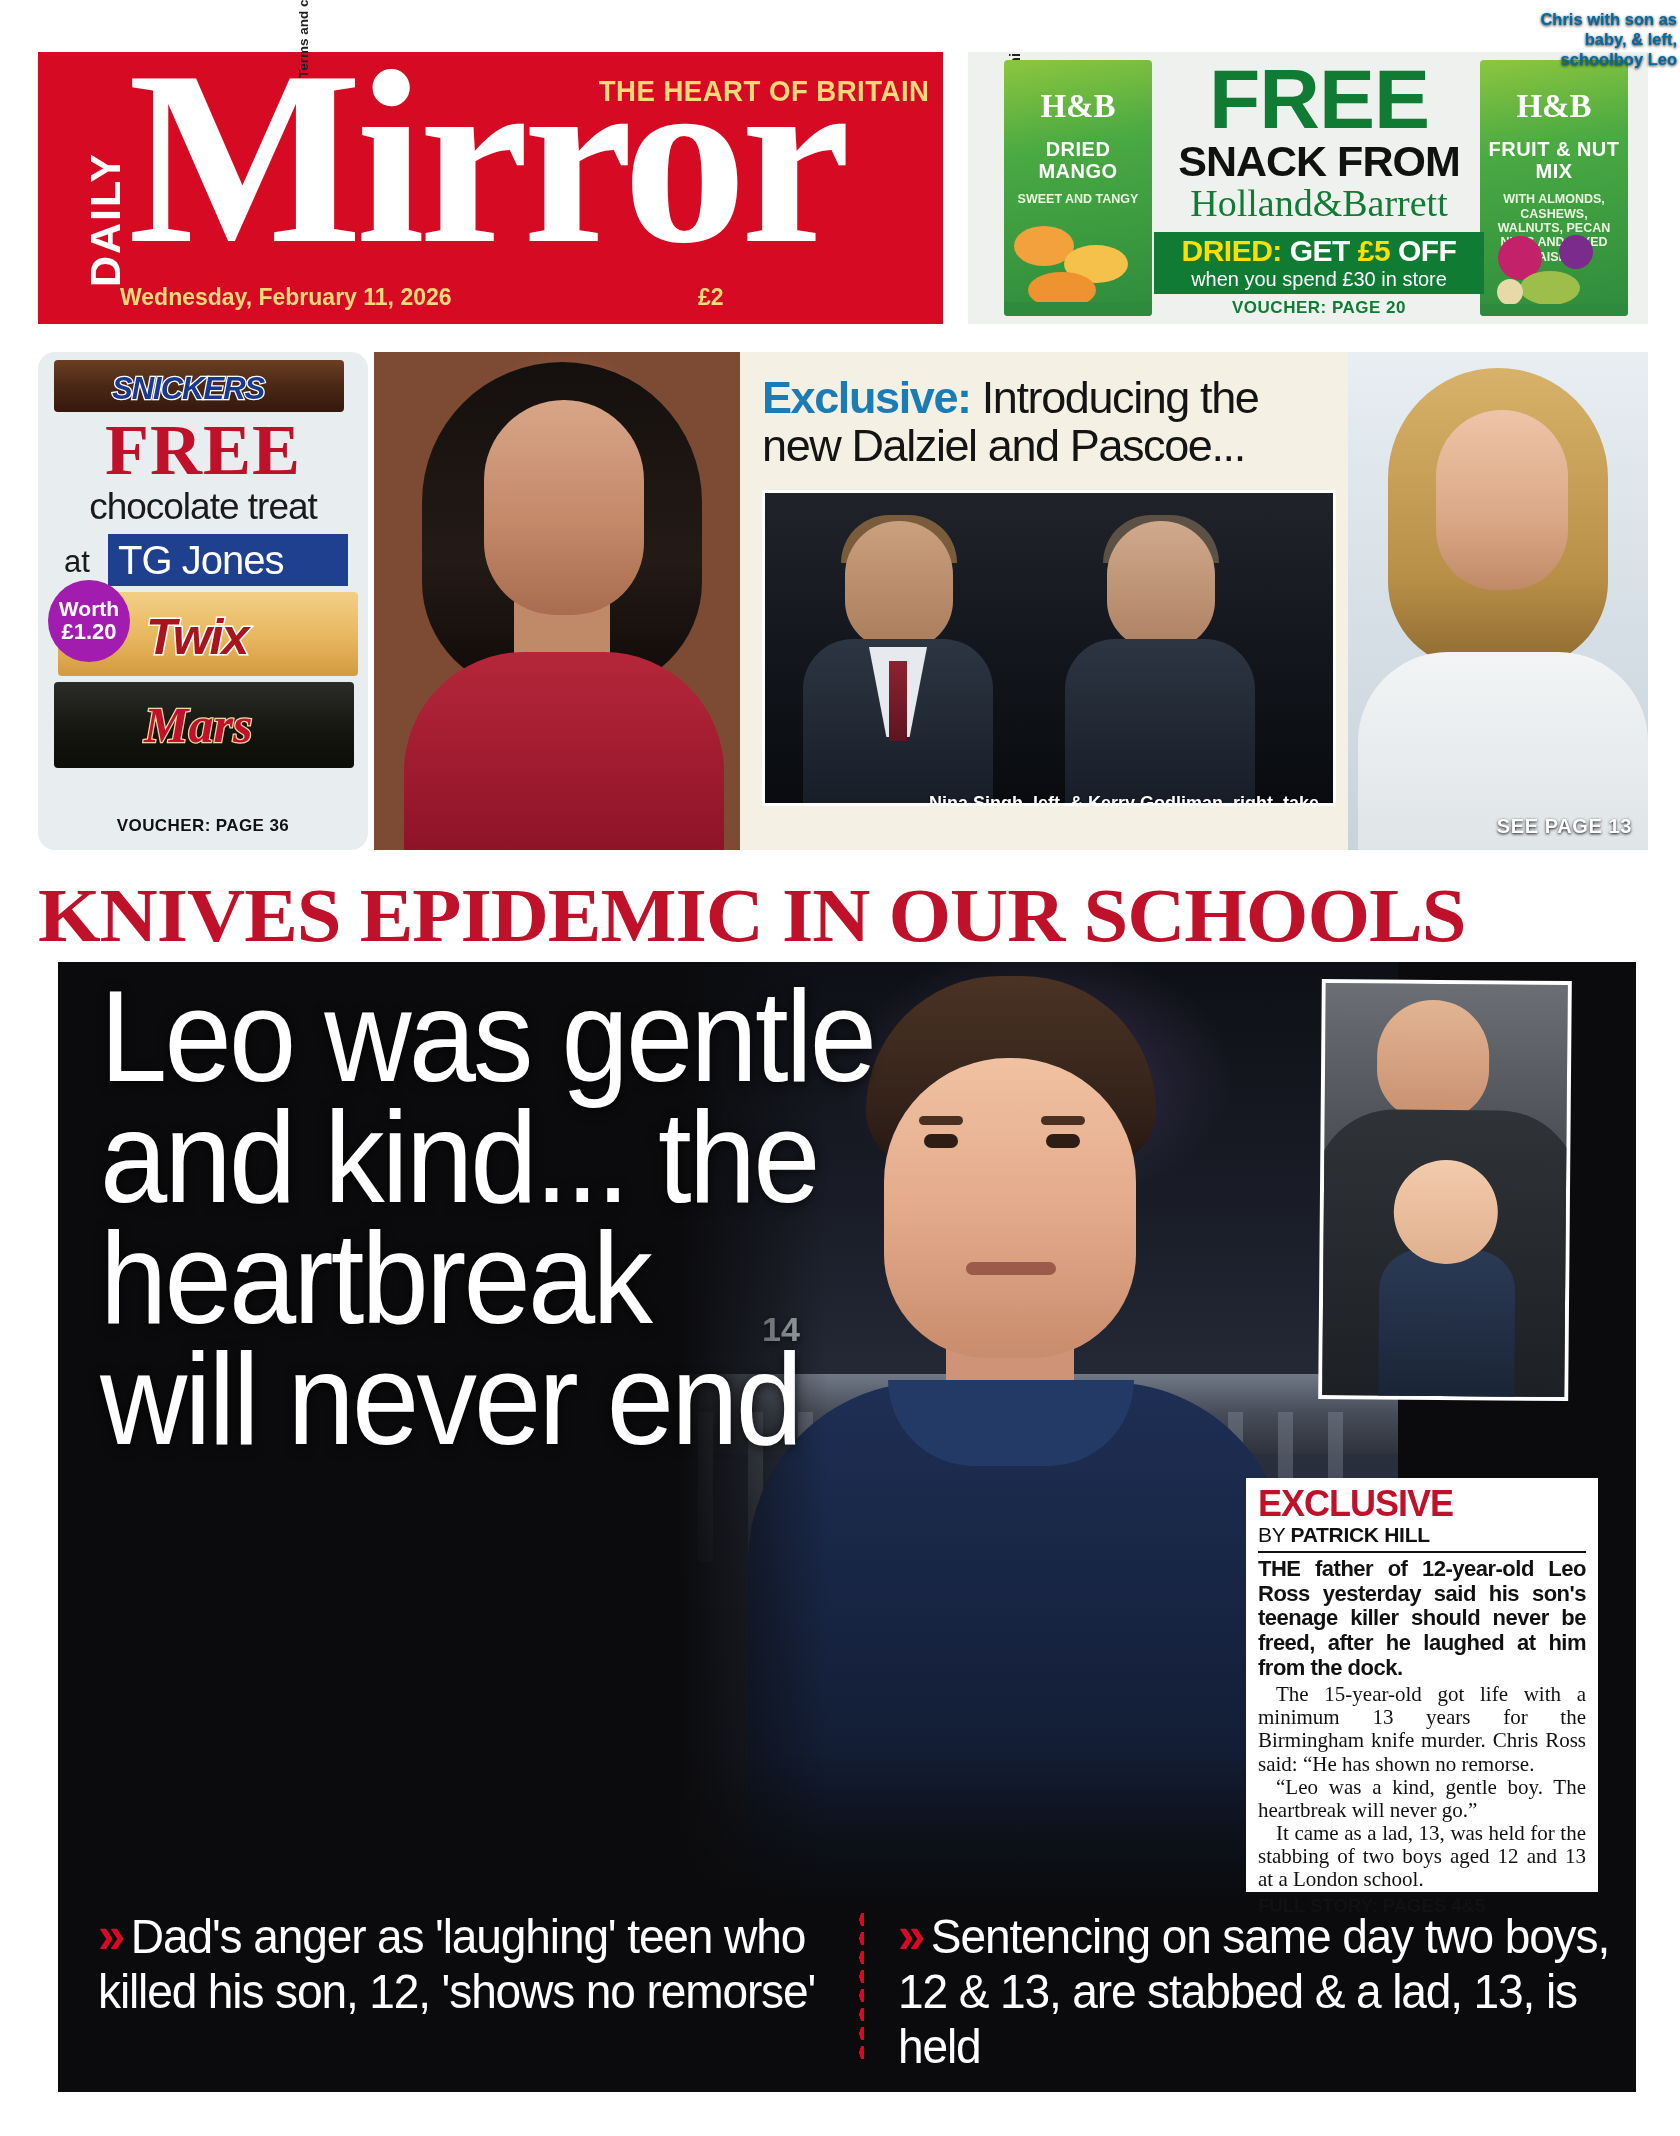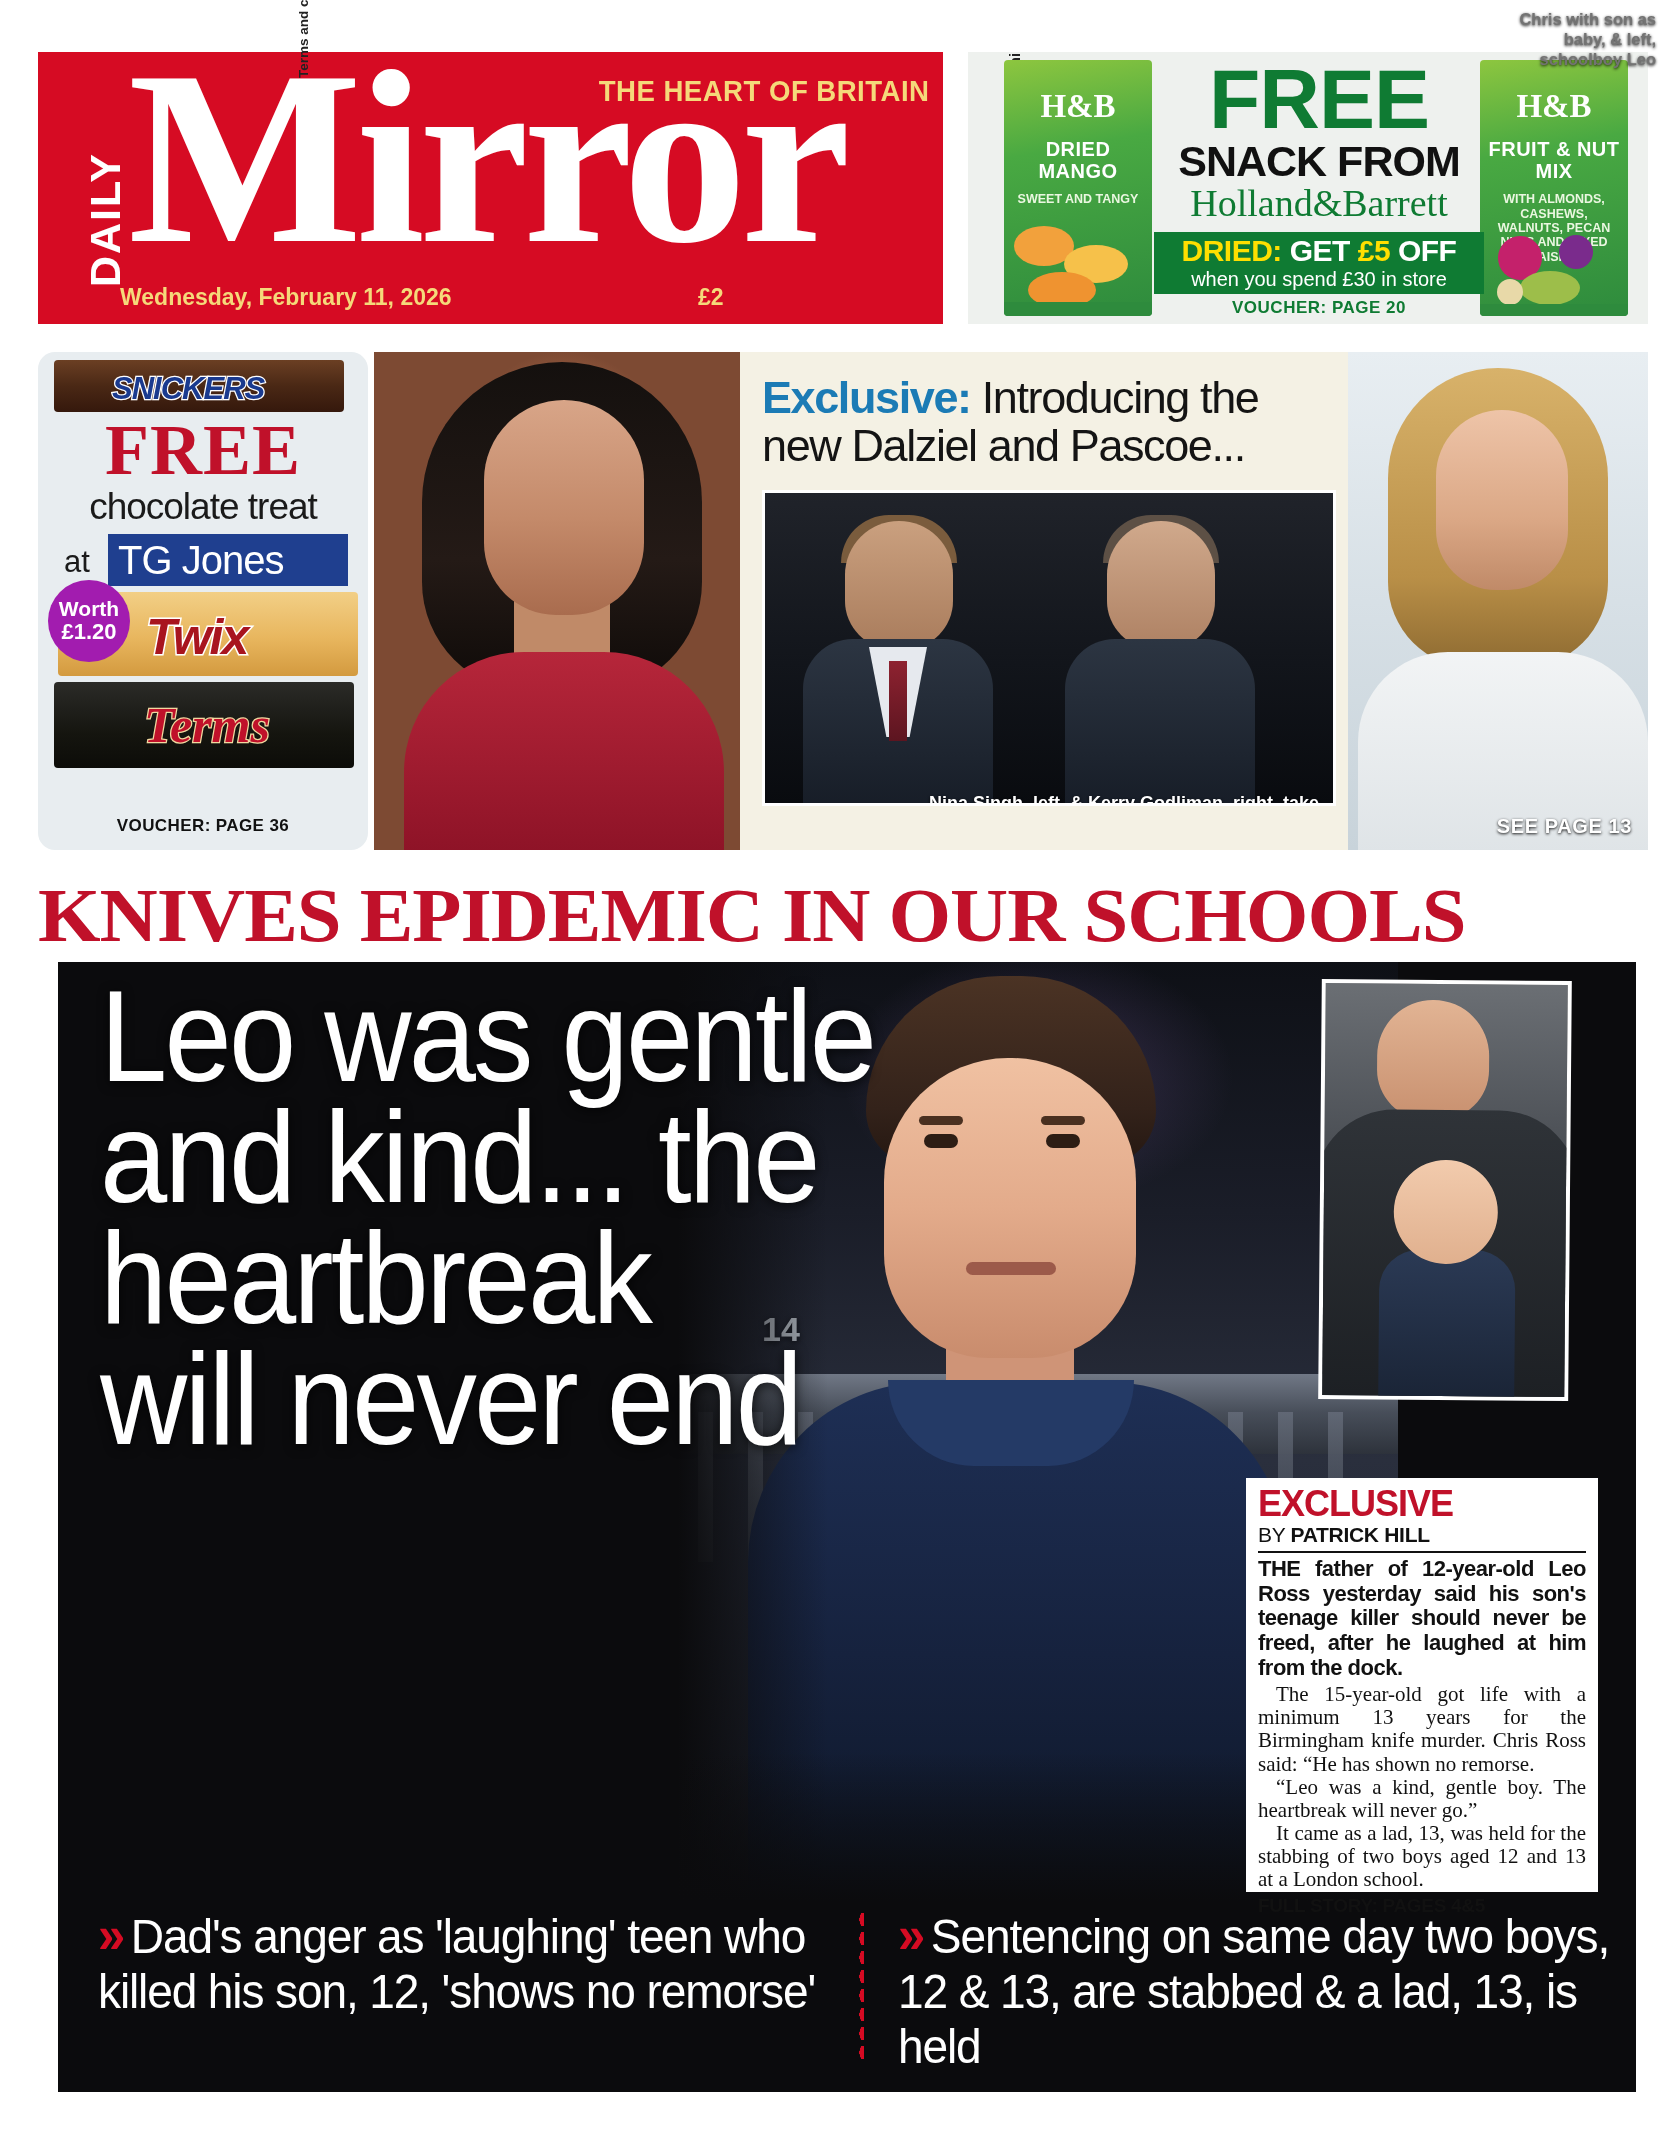--- a/index.html
+++ b/index.html
@@ -381,22 +381,22 @@
     position:absolute; left:70px; top:176px; width:104px; height:104px;
     background:linear-gradient(180deg,#f2cbad 0%,#e0b08e 100%);
     border-radius:52px;
   }
   .in-babybody {
     position:absolute; left:56px; top:266px; width:136px; height:150px;
     background:linear-gradient(180deg,#2b3a55 0%,#1a2436 100%);
     border-radius:40px 40px 0 0;
   }
   .inset-caption {
-    position:absolute; right:24px; top:10px; width:170px;
-    text-align:right; color:#737373; font-size:16.5px; font-weight:bold;
+    position:absolute; right:3px; top:10px; width:170px;
+    text-align:right; color:#0369a1; font-size:16.5px; font-weight:bold;
     line-height:1.2; text-shadow:0 1px 3px rgba(0,0,0,.9); z-index:7;
   }
 
   
   .headline {
     position:absolute; left:42px; top:14px; width:900px;
     color:#fff; font-size:130px; line-height:.93;
     letter-spacing:-3px; font-weight:500; z-index:4;
     text-shadow:0 2px 12px rgba(0,0,0,.75);
     transform:scaleX(0.93); transform-origin:left top;
@@ -523,21 +523,21 @@
     <div class="choc-free">FREE</div>
     <div class="choc-treat">chocolate treat</div>
     <div class="choc-at-row">
       <span class="choc-at">at</span>
       <span class="tg-jones">TG Jones</span>
     </div>
     <div class="bar-twix">
       <div class="lbl">Twix</div>
     </div>
     <div class="bar-mars">
-      <div class="lbl">Terms</div>
+      <div class="lbl">Mars</div>
     </div>
     <div class="worth-badge">
       <span class="w1">Worth</span>
       <span class="w2">£1.20</span>
     </div>
     <div class="choc-voucher">VOUCHER: PAGE 36</div>
   </div>
   <div class="choc-terms">Terms and conditions apply. Voucher redemption in-store. Subject to availability.</div>
 
   <div class="dp-panel">

